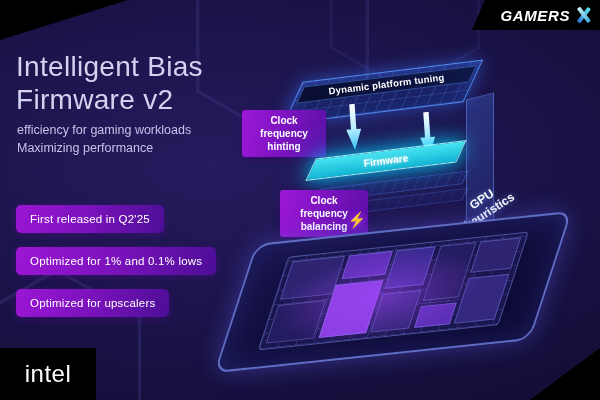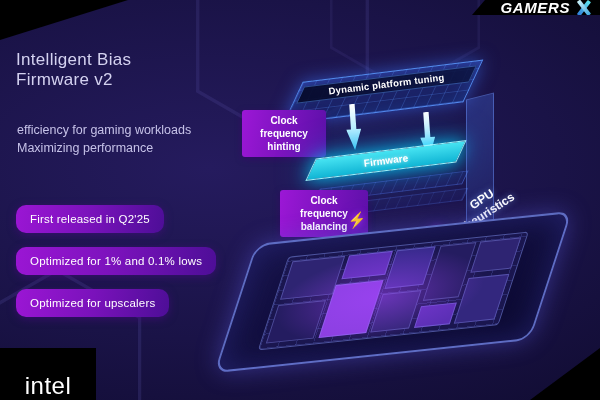--- a/index.html
+++ b/index.html
@@ -11,32 +11,32 @@
     background:
       radial-gradient(130% 95% at 35% 42%, #251b5e 0%, #1a1347 45%, #120d35 75%, #0b0827 100%);
   }
 
   
   .hex { position:absolute; pointer-events:none; }
 
   
   .title {
     position:absolute; left:16px; top:50px;
-    font-size:17px; line-height:1.18; font-weight:400;
+    font-size:28px; line-height:1.18; font-weight:400;
     color:#d4d2f0; letter-spacing:.3px;
   }
   .subtitle {
     position:absolute; left:17px; top:122px;
     font-size:12.5px; line-height:1.4; color:#c6c2e8;
   }
   .badges { position:absolute; left:16px; top:205px; display:flex; flex-direction:column; gap:14px; align-items:flex-start; }
   .badge {
     display:inline-block; padding:8px 14px; width:max-content;
     background:linear-gradient(100deg,#9b16d4 0%, #7a12bb 50%, #4d0e97 100%);
-    color:#fff; font-size:11.5px; border-radius:10px; letter-spacing:.2px;
+    color:#fff; font-size:11.5px; border-radius:5px; letter-spacing:.2px;
     box-shadow:0 2px 8px rgba(80,10,140,.5);
   }
 
   
   .diagram { position:absolute; left:228px; top:52px; width:372px; height:335px; }
   .iso { transform: rotate(-7deg) skewX(-32deg); }
   .unskew { display:block; transform: skewX(32deg); }
 
   .board {
     position:absolute; left:64px; top:20px; width:182px; height:40px;
@@ -130,38 +130,38 @@
   .dblock { position:absolute; border:1px solid rgba(150,160,255,.35); }
   .die-glow { position:absolute; inset:0; background:radial-gradient(60% 70% at 45% 55%, rgba(165,70,252,.5), rgba(165,70,252,0) 72%); }
 
   
   .corner-tl { position:absolute; left:0; top:0; width:128px; height:40px; background:#000;
     clip-path:polygon(0 0, 100% 0, 0 100%); }
   .corner-br { position:absolute; right:0; bottom:0; width:70px; height:52px; background:#000;
     clip-path:polygon(100% 0, 100% 100%, 0 100%); }
 
   .gn-bar {
-    position:absolute; right:0; top:0; width:128px; height:15px; background:#000;
+    position:absolute; right:0; top:0; width:128px; height:30px; background:#000;
     clip-path:polygon(13px 0, 100% 0, 100% 100%, 0 100%);
     display:flex; align-items:center; justify-content:flex-end; gap:4px; padding-right:8px;
   }
   .gn-text { color:#fff; font-weight:bold; font-style:italic; font-size:15px; letter-spacing:.6px; }
   .gn-mark { position:relative; width:18px; height:18px; flex:0 0 auto; }
   .gn-mark::before {
     content:""; position:absolute; left:8px; top:0; width:3.5px; height:18px;
     background:linear-gradient(180deg,#5fe8f0,#2f7bd8); transform:rotate(38deg); border-radius:1px;
   }
   .gn-mark::after {
     content:""; position:absolute; left:8px; top:0; width:3.5px; height:18px;
     background:linear-gradient(180deg,#cdf2f8,#3fa8e0); transform:rotate(-38deg); border-radius:1px;
   }
 
   .intel-box {
     position:absolute; left:0; bottom:0; width:96px; height:52px; background:#000;
-    display:flex; align-items:flex-end; justify-content:center;
+    display:flex; align-items:center; justify-content:center;
   }
   .intel-text { color:#fff; font-size:24px; letter-spacing:.5px; }
 </style>
 </head>
 <body>
 
 <div class="slide">
 
   <svg class="hex" style="left:-28px; top:270px;" width="170" height="190" viewBox="0 0 100 115">
     <polygon points="50,0 100,28.75 100,86.25 50,115 0,86.25 0,28.75" fill="none" stroke="rgba(120,110,210,0.16)" stroke-width="2"></polygon>

